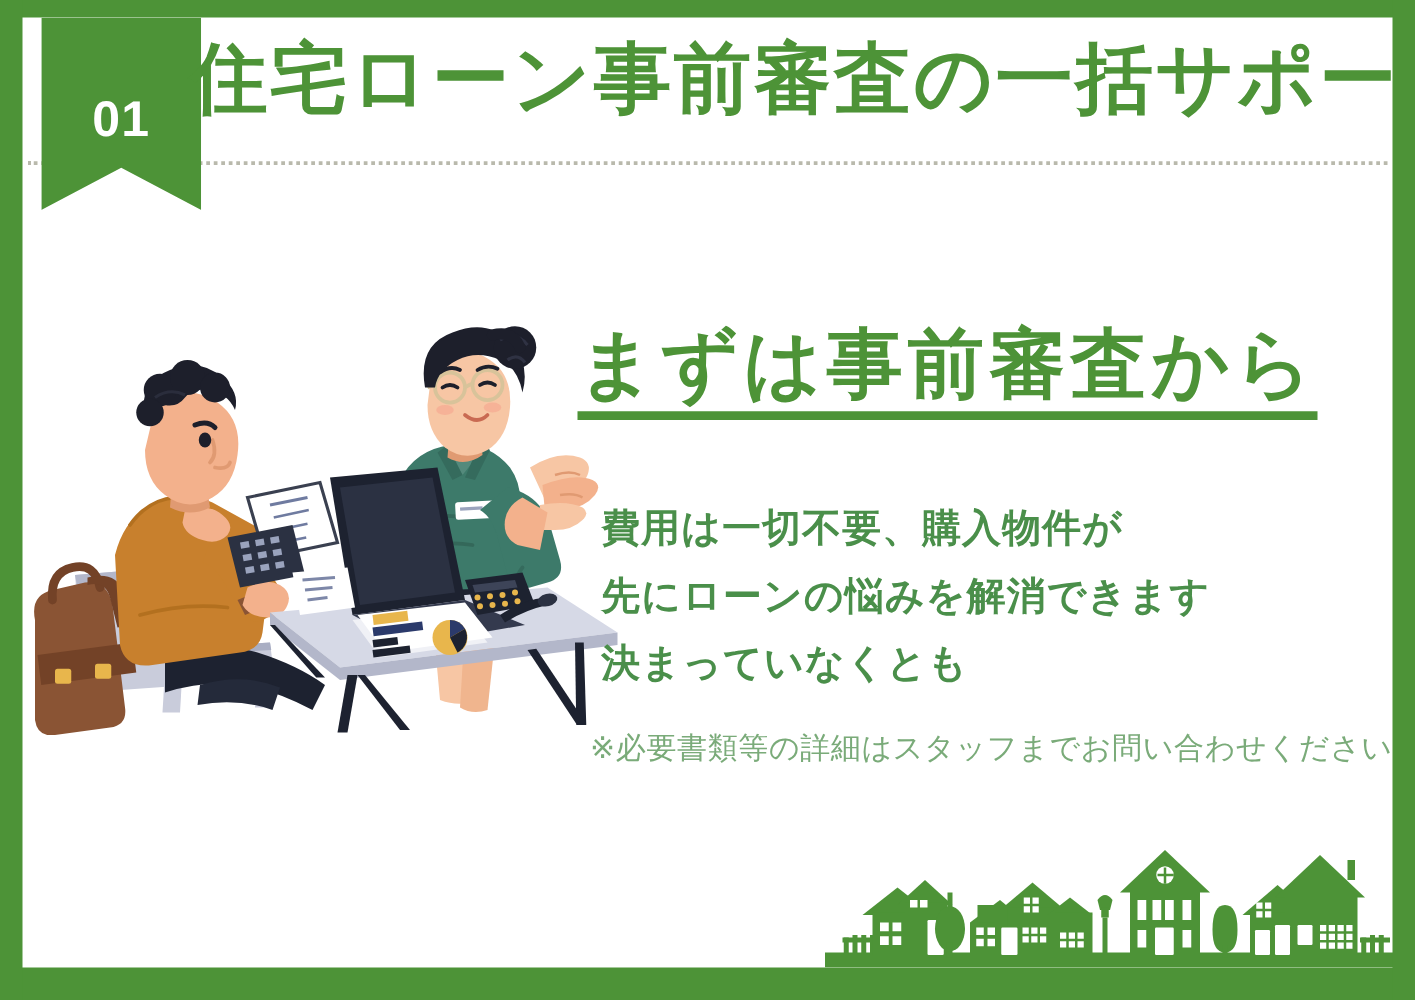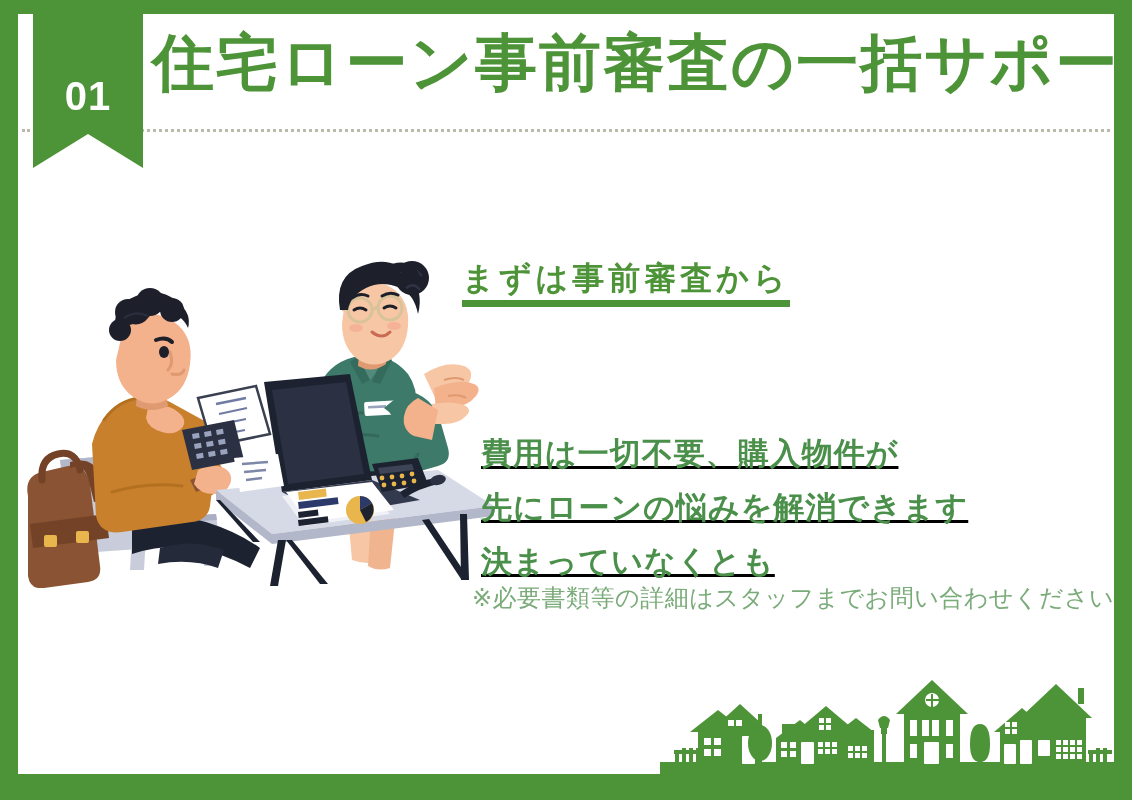--- a/index.html
+++ b/index.html
@@ -43,21 +43,21 @@
     top: 129px;
     height: 0;
     border-top: 3px dotted #b9b9ac;
     z-index: 5;
   }
 
   .ribbon {
     position: absolute;
     left: 33px;
     top: 14px;
-    width: 110px;
+    width: 128px;
     height: 154px;
     background: #4d9337;
     z-index: 12;
     clip-path: polygon(0 0, 100% 0, 100% 100%, 50% 78%, 0 100%);
     display: flex;
     align-items: flex-start;
     justify-content: center;
   }
   .ribbon-number {
     color: #ffffff;
@@ -85,38 +85,37 @@
 
   
   .headline {
     position: absolute;
     left: 462px;
     top: 262px;
     z-index: 20;
   }
   .headline-line {
     color: #4d9337;
-    font-size: 32px;
+    font-size: 61px;
     font-weight: bold;
     letter-spacing: 4px;
     line-height: 1.0;
     white-space: nowrap;
     padding-bottom: 6px;
     border-bottom: 7px solid #4d9337;
     margin-bottom: 14px;
     font-family: Liberation Serif, serif;
   }
   .headline-line:last-child { margin-bottom: 0; }
 
   .body-copy {
     position: absolute;
     left: 481px;
-    top: 438px;
+    top: 408px;
     z-index: 20;
-    text-decoration: underline;
   }
   .body-line {
     color: #4a8f4a;
     font-size: 31px;
     font-weight: bold;
     letter-spacing: 1px;
     line-height: 1.0;
     white-space: nowrap;
     margin-bottom: 23px;
     font-family: "DejaVu Sans", "Liberation Sans", sans-serif;

